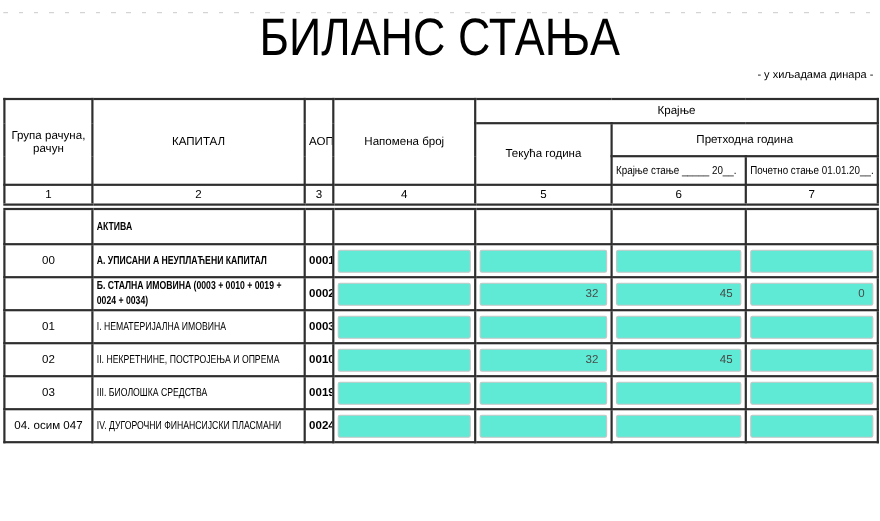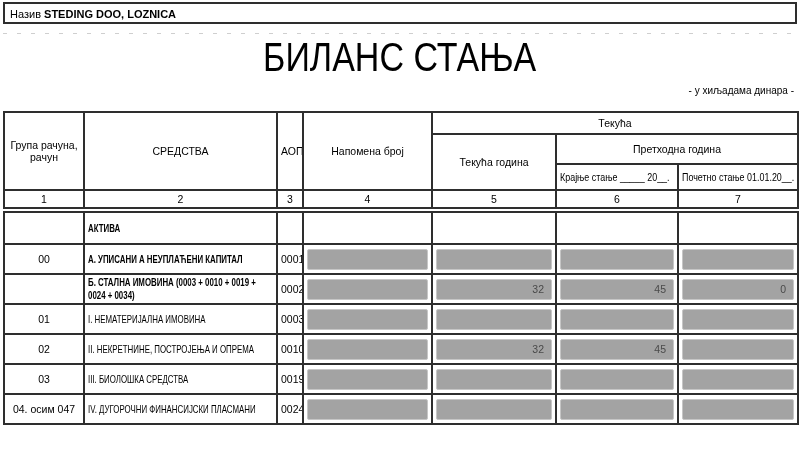--- a/index.html
+++ b/index.html
@@ -20,21 +20,21 @@
   }
   .infobox .lbl { font-weight: normal; }
   .infobox .val { font-weight: bold; }
 
   
   .cutline {
     height: 1px; margin-top: 9px;
     background: repeating-linear-gradient(90deg, #cfcfcf 0 4px, transparent 4px 14px);
   }
 
-  .title { margin: 2px 0 0 0; text-align: center; font-weight: normal; font-size: 40px; line-height: 42px; white-space: nowrap; }
+  .title { margin: 2px 0 0 0; text-align: center; font-weight: normal; font-size: 48px; line-height: 42px; white-space: nowrap; }
   .title .squeeze { display: inline-block; transform: scaleX(0.85); transform-origin: center; }
   .subtitle { text-align: center; font-size: 16px; line-height: 18px; }
   .units { text-align: right; font-size: 10px; line-height: 17px; margin-top: 4px; padding-right: 3px; }
 
   
   table.sheet {
     width: 794px; margin-top: 12px;
     border-collapse: collapse; table-layout: fixed;
   }
   table.sheet td {
@@ -49,65 +49,61 @@
   td.sub { font-size: 10px; padding: 1px 2px; text-align: center; white-space: nowrap; }
   td.sub .squeeze { display: inline-block; transform: scaleX(0.85); transform-origin: 0 50%; white-space: nowrap; }
   tr.numrow td { height: 20px; padding: 0 2px; border-bottom: 6px double #2e2e2e; font-size: 10.5px; }
 
   tbody tr { height: 30px; }
   tbody tr.section-row { height: 34px; }
   td.c-group { text-align: center; font-size: 10px; padding: 1px 1px; }
   td.c-pos  { text-align: left; padding: 1px 2px; }
   td.c-pos .postext { display: inline-block; width: 133%; transform: scaleX(0.75); transform-origin: 0 50%; line-height: 13px; }
   td.c-pos.bold { font-weight: bold; }
-  td.c-aop { text-align: left; font-size: 10px; padding: 1px 0; }
+  td.c-aop { text-align: left; font-size: 10px; padding: 1px 0; font-weight: bold; }
   td.c-note, td.c-val { padding: 3px 4px; }
 
   input.field {
     display: block; width: 100%; height: 21px; margin: 0;
     border: 1px solid #c6c6c6; border-radius: 2px;
-    background: #a3a3a3; color: #4a4a4a;
+    background: #5eead4; color: #4a4a4a;
     font-family: inherit; font-size: 10.5px;
     text-align: right; padding: 0 7px; outline: none;
   }
   td.c-note input.field { text-align: left; }
 </style>
 </head>
 <body>
 
 <div class="page">
 
-  <div class="infobox">
-    <span class="lbl">Назив</span>
-    <span class="val">STEDING DOO, LOZNICA</span>
-  </div>
 
 
   <div class="cutline"></div>
 
   <h1 class="title"><span class="squeeze">БИЛАНС СТАЊА</span></h1>
   <div class="units">- у хиљадама динара -</div>
 
   <table class="sheet">
     <colgroup>
       <col style="width:80px">
         <col style="width:193px">
         <col style="width:26px">
         <col style="width:129px">
       <col style="width:124px">
         <col style="width:122px">
         <col style="width:120px">
     </colgroup>
     <thead>
       <tr class="hrow1">
         <td rowspan="3">Група рачуна, рачун</td>
-        <td rowspan="3">СРЕДСТВА</td>
+        <td rowspan="3">КАПИТАЛ</td>
         <td rowspan="3">АОП</td>
         <td rowspan="3">Напомена број</td>
-        <td colspan="3">Текућа</td>
+        <td colspan="3">Крајње</td>
       </tr>
       <tr class="hrow2">
         <td rowspan="2">Текућа година</td>
         <td colspan="2">Претходна година</td>
       </tr>
       <tr class="hrow3">
         <td class="sub"><span class="squeeze">Крајње стање _____ 20__.</span></td>
         <td class="sub"><span class="squeeze">Почетно стање 01.01.20__.</span></td>
       </tr>
       <tr class="numrow">

